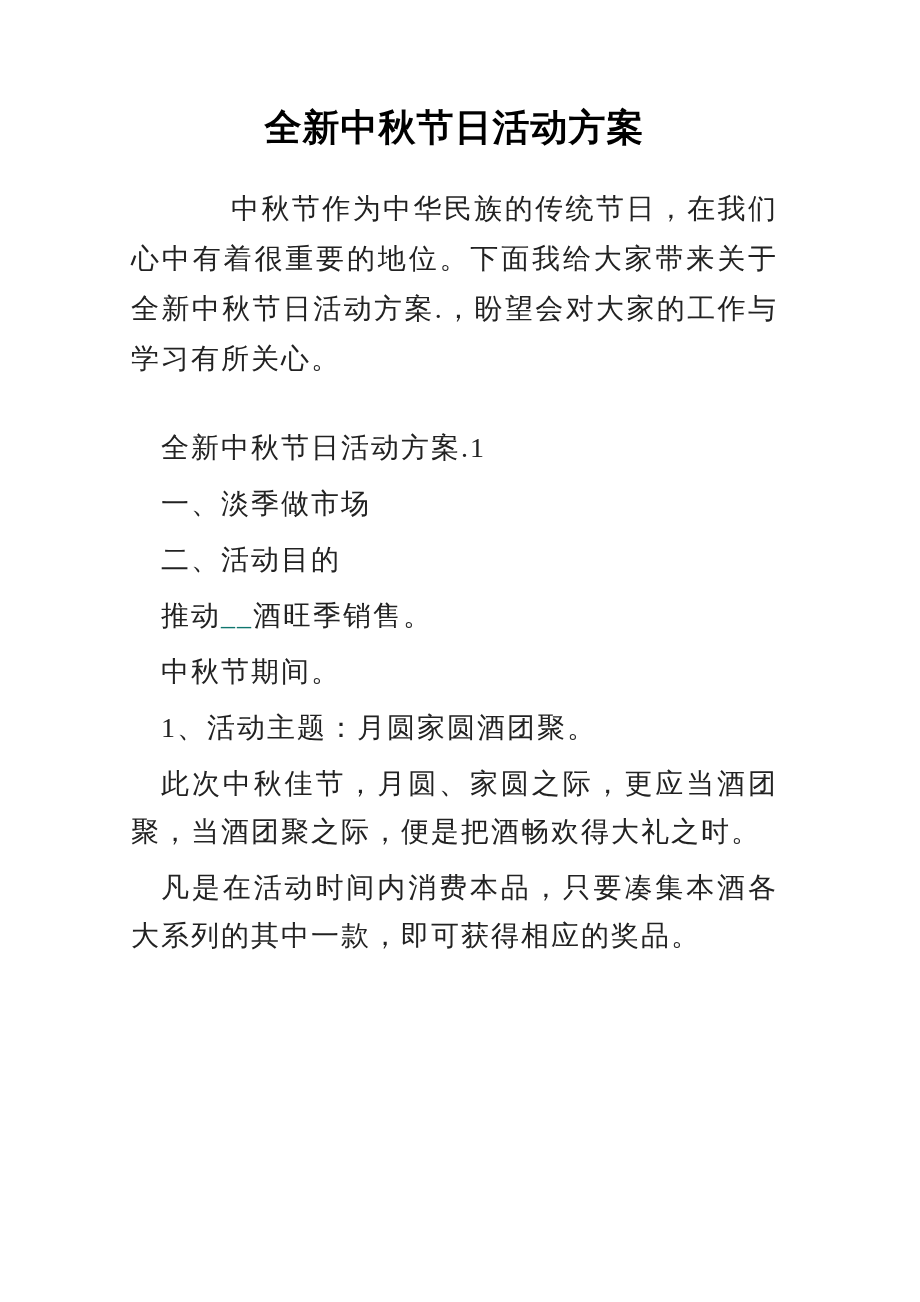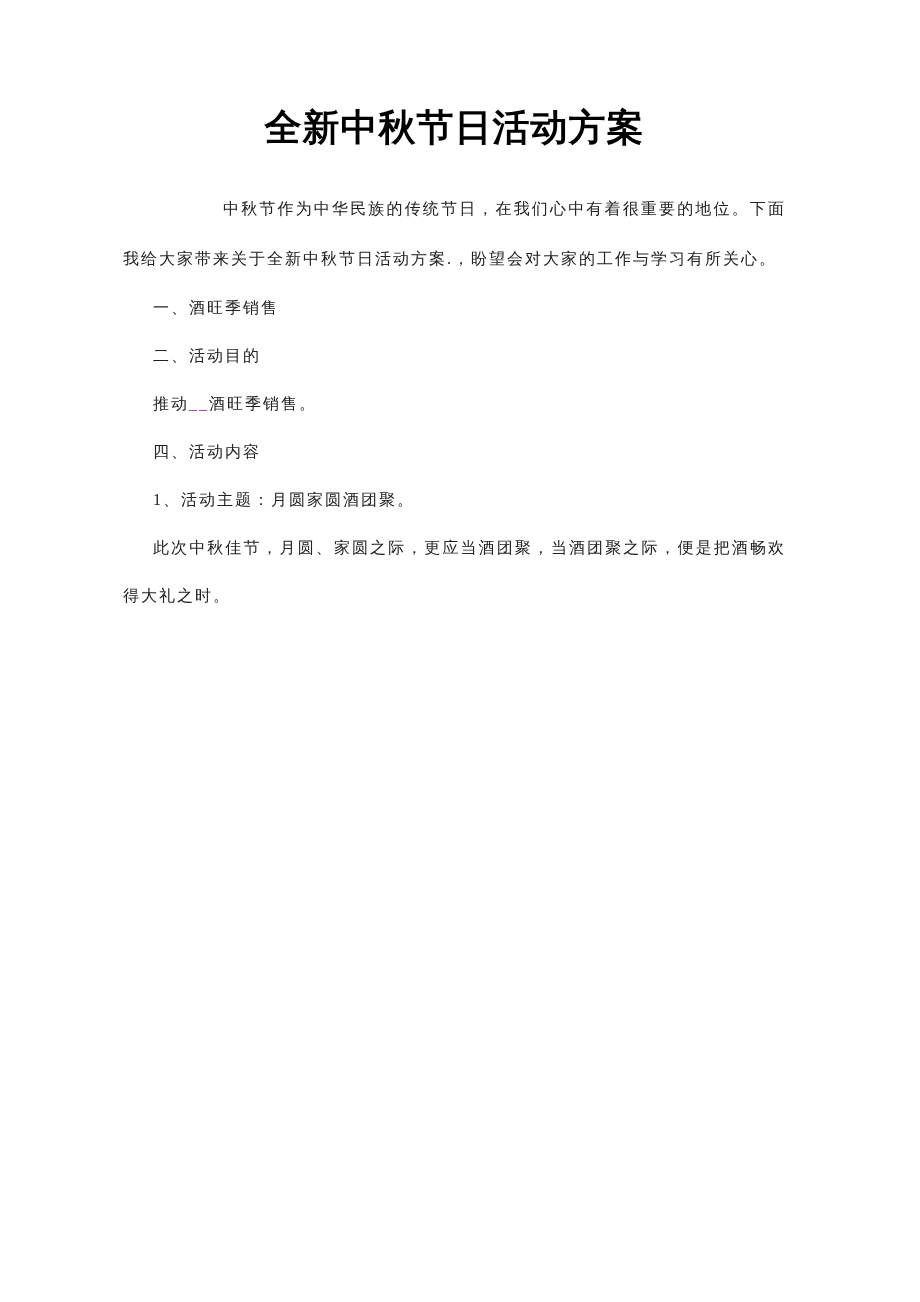--- a/index.html
+++ b/index.html
@@ -27,49 +27,51 @@
     line-height: 60px;
     letter-spacing: 1px;
     text-align: center;
     color: #000000;
   }
   .doc-body {
     font-family: "Liberation Serif", serif;
     color: #222222;
   }
   .para {
-    margin: 0;
-    font-size: 16px;
+    margin: 8px;
+    font-size: 28px;
     letter-spacing: 2px;
     text-align: justify;
     text-justify: inter-character;
     font-weight: 400;
   }
   .para.intro {
     line-height: 50px;
     text-indent: 100px;
   }
   .para.normal {
     line-height: 48px;
     text-indent: 30px;
   }
   .para.gap-before {
     margin-top: 40px;
   }
   .blank {
-    color: #a21caf;
+    color: #0f766e;
   }
 </style>
 </head>
 <body>
 
 <div class="page">
   <h1 class="doc-title">全新中秋节日活动方案</h1>
   <div class="doc-body">
       <p class="para intro">中秋节作为中华民族的传统节日，在我们心中有着很重要的地位。下面我给大家带来关于全新中秋节日活动方案.，盼望会对大家的工作与学习有所关心。</p>
-      <p class="para normal">一、酒旺季销售</p>
+      <p class="para normal gap-before">全新中秋节日活动方案.1</p>
+      <p class="para normal">一、淡季做市场</p>
       <p class="para normal">二、活动目的</p>
       <p class="para normal">推动<span class="blank">__</span>酒旺季销售。</p>
-      <p class="para normal">四、活动内容</p>
+      <p class="para normal">中秋节期间。</p>
       <p class="para normal">1、活动主题：月圆家圆酒团聚。</p>
       <p class="para normal">此次中秋佳节，月圆、家圆之际，更应当酒团聚，当酒团聚之际，便是把酒畅欢得大礼之时。</p>
+      <p class="para normal">凡是在活动时间内消费本品，只要凑集本酒各大系列的其中一款，即可获得相应的奖品。</p>
     </div>
 </div>
 
 </body></html>

